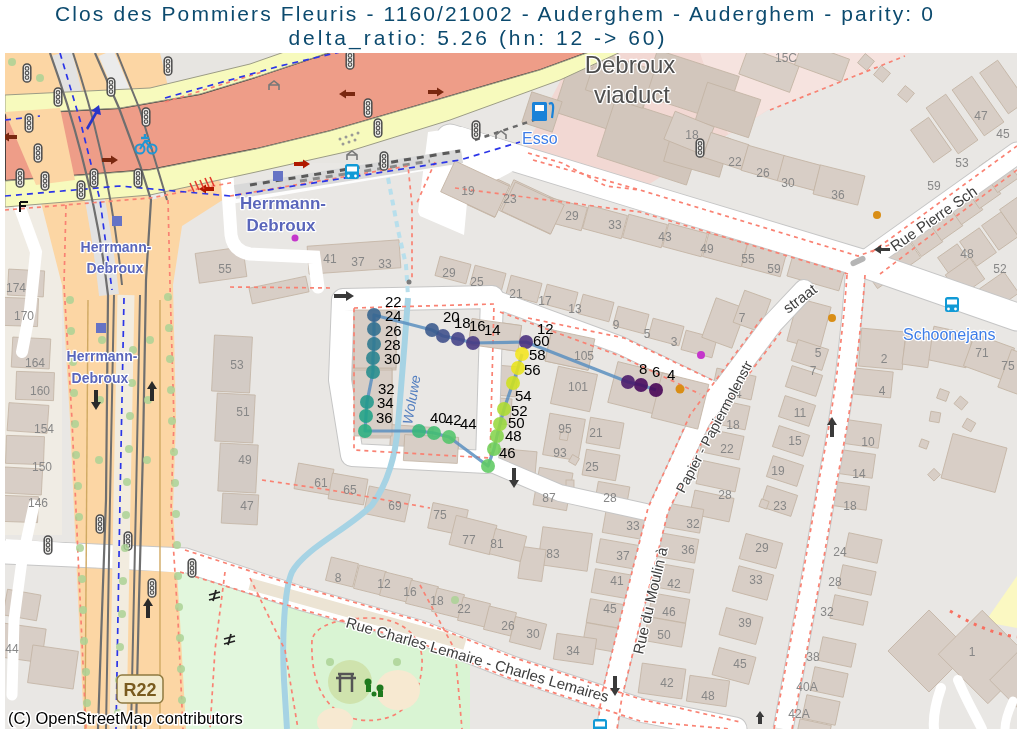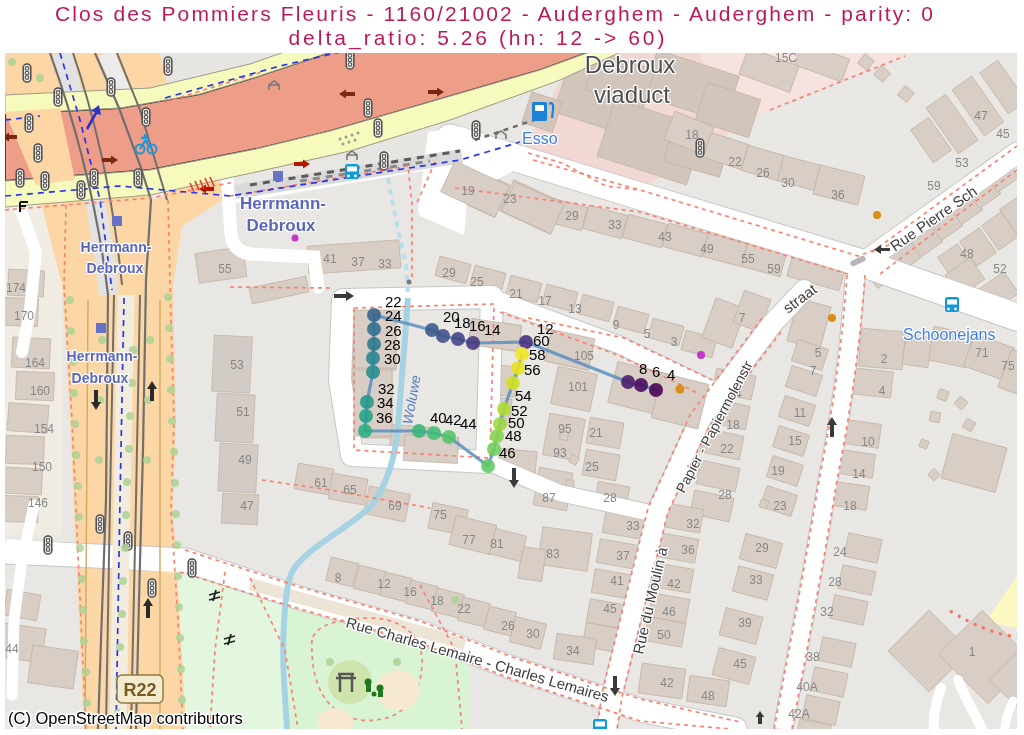--- a/index.html
+++ b/index.html
@@ -1,17 +1,17 @@
 <!DOCTYPE html>
 <html><head>
 <meta charset="utf-8">
 <style>
 html,body{margin:0;padding:0;background:#ffffff;width:1024px;height:735px;overflow:hidden;}
 body{font-family:"Liberation Sans",sans-serif;}
-#title{position:absolute;top:1px;left:0;width:972px;text-align:center;color:#be185d;}
+#title{position:absolute;top:1px;left:0;width:972px;text-align:center;color:#0c4a6e;}
 #t1{font-size:21px;line-height:25px;letter-spacing:2.1px;margin-left:18px;}
 #t2{font-size:21px;line-height:24px;letter-spacing:3px;margin-left:-16px;}
 #map{position:absolute;left:5px;top:53px;}
 </style>
 </head>
 <body>
 
 <div id="title">
     <div id="t1">Clos des Pommiers Fleuris - 1160/21002 - Auderghem - Auderghem - parity: 0</div>
     <div id="t2">delta_ratio: 5.26 (hn: 12 -&gt; 60)</div>

